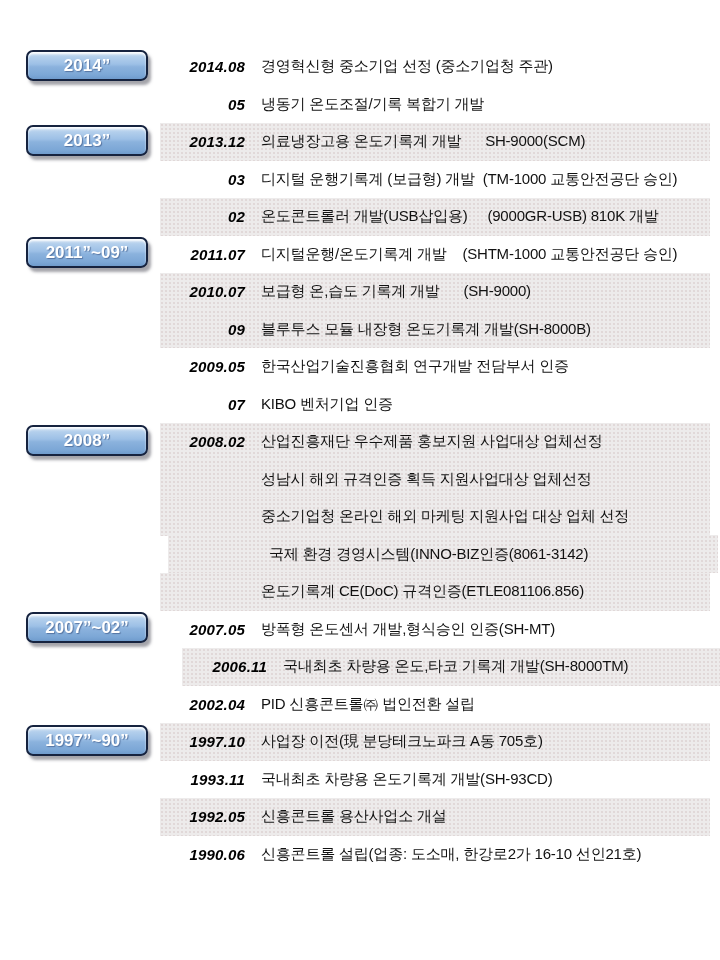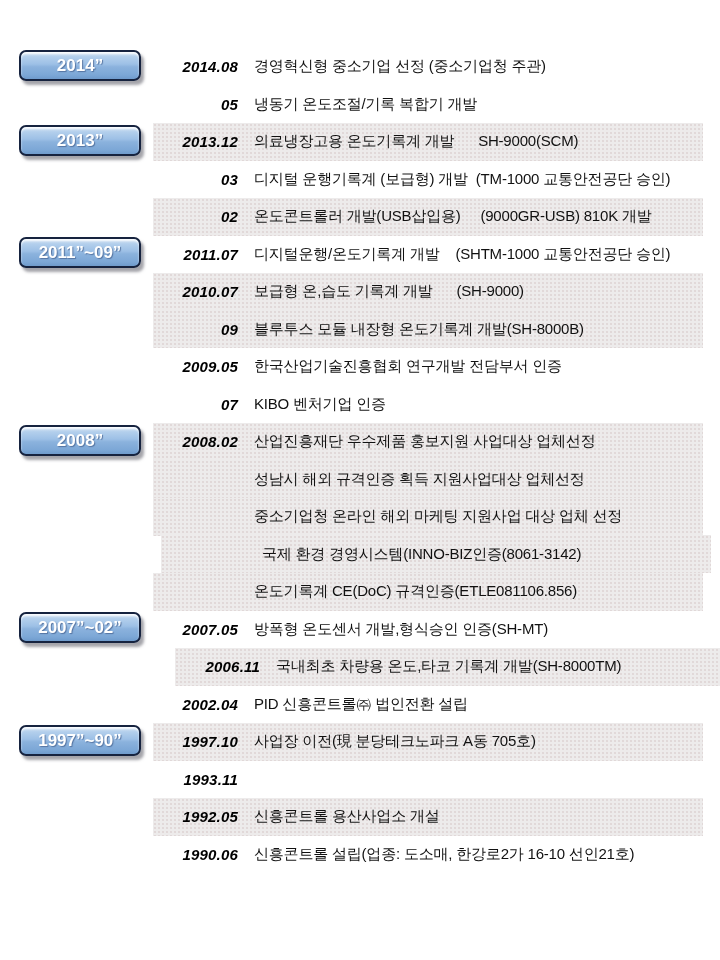--- a/index.html
+++ b/index.html
@@ -10,21 +10,21 @@
   .page {
     position: relative;
     width: 720px;
     height: 960px;
     background: #ffffff;
     overflow: hidden;
     font-family: "Liberation Sans", "DejaVu Sans", sans-serif;
   }
   .row {
     position: absolute;
-    left: 8px;
+    left: 15px;
     width: 572px;
     height: 38px;
   }
   .stripe {
     position: absolute;
     left: 145px;
     width: 550px;
     top: 0;
     height: 38px;
     display: flex;
@@ -215,20 +215,21 @@
     <button class="year-btn">1997”~90”</button>
     <div class="stripe shaded">
       <div class="date">1997.10</div>
       <div class="desc">사업장 이전(現 분당테크노파크 A동 705호)</div>
     </div>
   </div>
     <div class="row" style="top: 760px;">
 
     <div class="stripe">
       <div class="date">1993.11</div>
+      <div class="desc">국내최초 차량용 온도기록계 개발(SH-93CD)</div>
     </div>
   </div>
     <div class="row" style="top: 797.5px;">
 
     <div class="stripe shaded">
       <div class="date">1992.05</div>
       <div class="desc">신흥콘트롤 용산사업소 개설</div>
     </div>
   </div>
     <div class="row" style="top: 835px;">

